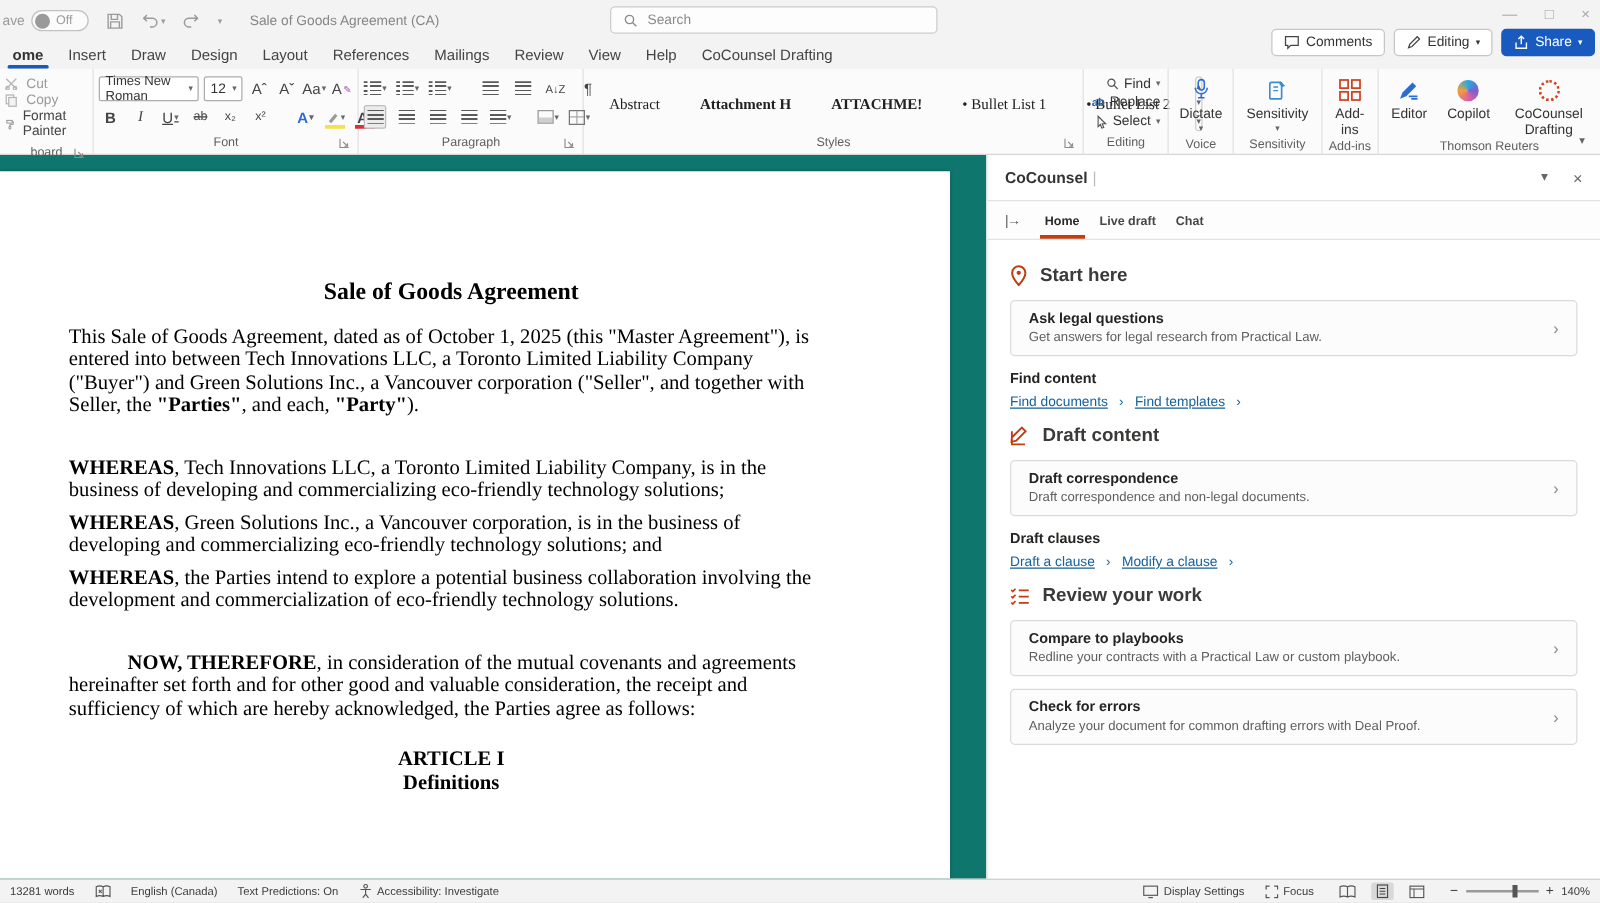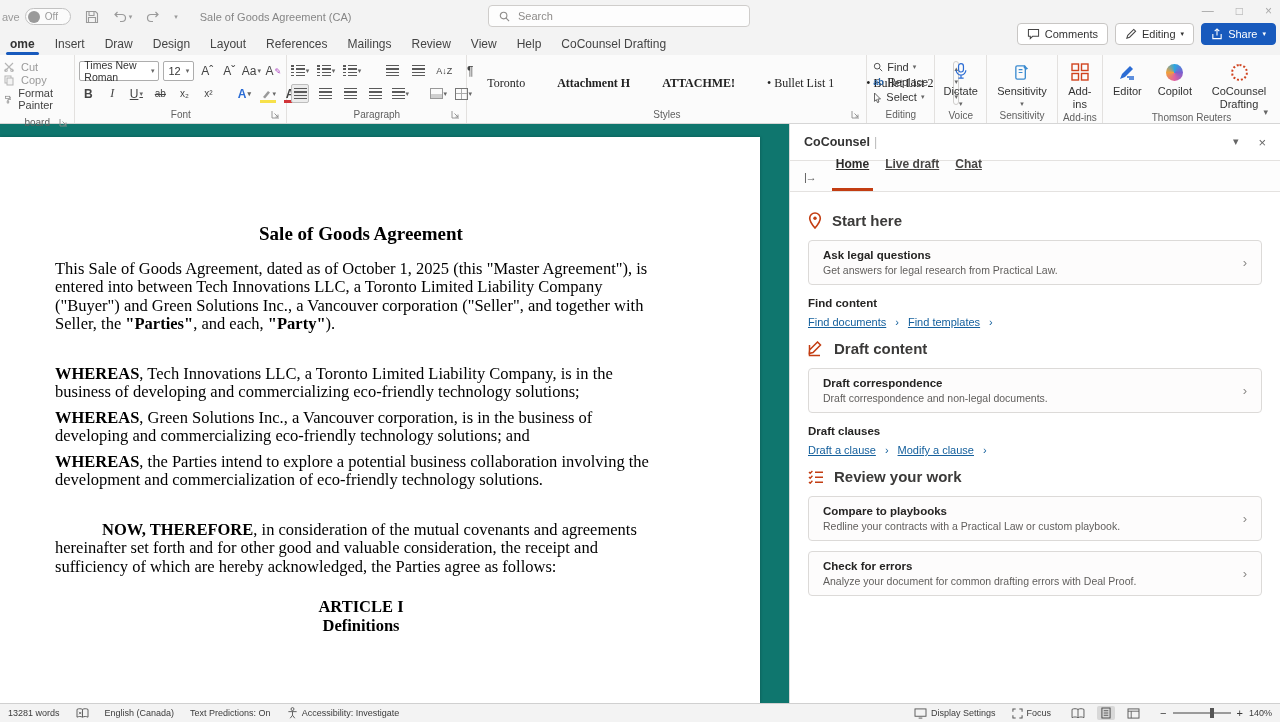--- a/index.html
+++ b/index.html
@@ -78,21 +78,21 @@
 
   
   .bigbtn { display:flex; flex-direction:column; align-items:center; justify-content:flex-start; gap:2px;
     padding:2px 6px 0; font-size:11px; color:#333; text-align:center; line-height:1.15; }
   .ibox { height:22px; display:flex; align-items:center; justify-content:center; }
   .copilot-icon { width:17px; height:17px; border-radius:50%;
     background:conic-gradient(#2aa7e0,#7a5fd0,#e05fa0,#f0a03a,#2aa7e0); }
   .cocounsel-icon { width:17px; height:17px; border-radius:50%; border:2px dotted #d0431f; }
   .collapse-ribbon { position:absolute; right:12px; bottom:6px; color:#666; font-size:9px; }
   .edit-rows { display:flex; flex-direction:column; justify-content:space-between; padding:2px 2px 4px; }
-  .edit-row { display:flex; align-items:center; gap:4px; font-size:11px; color:#333; }
+  .edit-row { display:flex; align-items:center; gap:4px; font-size:11px; color:#333;justify-content:flex-end; }
 
   
   .workspace { flex:1; display:flex; min-height:0; }
   .docarea { flex:0 0 789px; background:#0f766e; padding-top:13px; overflow:hidden; }
   .page { width:760px; background:#fff; box-shadow:0 0 3px rgba(0,0,0,.25); min-height:566px;
     padding:88px 93px 20px 55px; font-family:"Liberation Serif", serif; font-size:16.5px; line-height:18.5px; color:#000; }
   .p { margin:0; }
   .p.title { text-align:center; font-weight:bold; font-size:19px; }
   .p.center { text-align:center; font-weight:bold; }
   .p.indent { text-indent:47px;margin-top:6px; }
@@ -101,21 +101,21 @@
 
   
   .panel { flex:1; background:#fff; border-left:1px solid #d9d9d9; display:flex; flex-direction:column; min-width:0; }
   .panel-head { height:36px; display:flex; align-items:center; justify-content:space-between; padding:0 14px; }
   .panel-title { font-size:12.5px; color:#333; font-weight:bold; }
   .panel-title i { font-weight:normal; font-style:normal; color:#bbb; margin-left:4px; }
   .panel-head-ic { display:flex; gap:20px; color:#666; font-size:11px; }
   .ptabs { border-top:1px solid #e4e2e0; border-bottom:1px solid #e4e2e0; background:#fdfdfd;
     display:flex; align-items:flex-end; gap:4px; padding:0 14px; height:32px; }
   .pcollapse { font-size:11px; color:#555; padding:0 8px 8px 0; letter-spacing:-1px; }
-  .ptab { font-size:12px; font-weight:bold; color:#484644; padding:6px 8px 20px; position:relative;text-decoration:underline; }
+  .ptab { font-size:10px; font-weight:bold; color:#484644; padding:6px 8px 8px; position:relative; }
   .ptab.sel { color:#2b2a29; }
   .ptab.sel::after { content:""; position:absolute; left:4px; right:4px; bottom:0; height:3px; background:#c33d12; }
   .panel-body { flex:1; overflow:hidden; padding:12px 18px 0; }
   .sec-header { display:flex; align-items:center; gap:10px; margin:8px 0 11px; }
   .sec-title { font-size:15px; font-weight:bold; color:#3b3a39; }
   .card { border:1px solid #dcdad8; border-radius:4px; background:#fdfcfc; display:flex; align-items:center;
     justify-content:space-between; padding:8px 14px; margin-bottom:10px; }
   .card-title { font-size:11.5px; font-weight:bold; color:#252423; margin-bottom:3px; }
   .card-desc { font-size:10.5px; color:#605e5c; }
   .card-chev { color:#8a8886; font-size:13px; }
@@ -359,21 +359,21 @@
       <div class="rgroup-label"><span>Paragraph</span>
         <svg class="launcher" viewBox="0 0 9 9">
             <path d="M1 1 v7 h7 M3.5 3.5 L7 7 M7 4.5 V7 H4.5" fill="none" stroke="#8a8a8a" stroke-width="0.9"></path>
           </svg>
       </div>
     </div>
 
     <div class="rgroup" style="width:400px;">
       <div class="rgroup-body styles-body">
         <div class="sgallery" id="styles-gallery">
-            <span class="sitem">Toronto</span>
+            <span class="sitem">Abstract</span>
             <span class="sitem b">Attachment H</span>
             <span class="sitem b">ATTACHME!</span>
             <span class="sitem">•  Bullet List 1</span>
             <span class="sitem">•  Bullet List 2</span>
           </div>
         <div class="sscroll">
           <span>▴</span>
           <span>▾</span>
           <span style="border-top:1px solid #999;">▾</span>
         </div>

